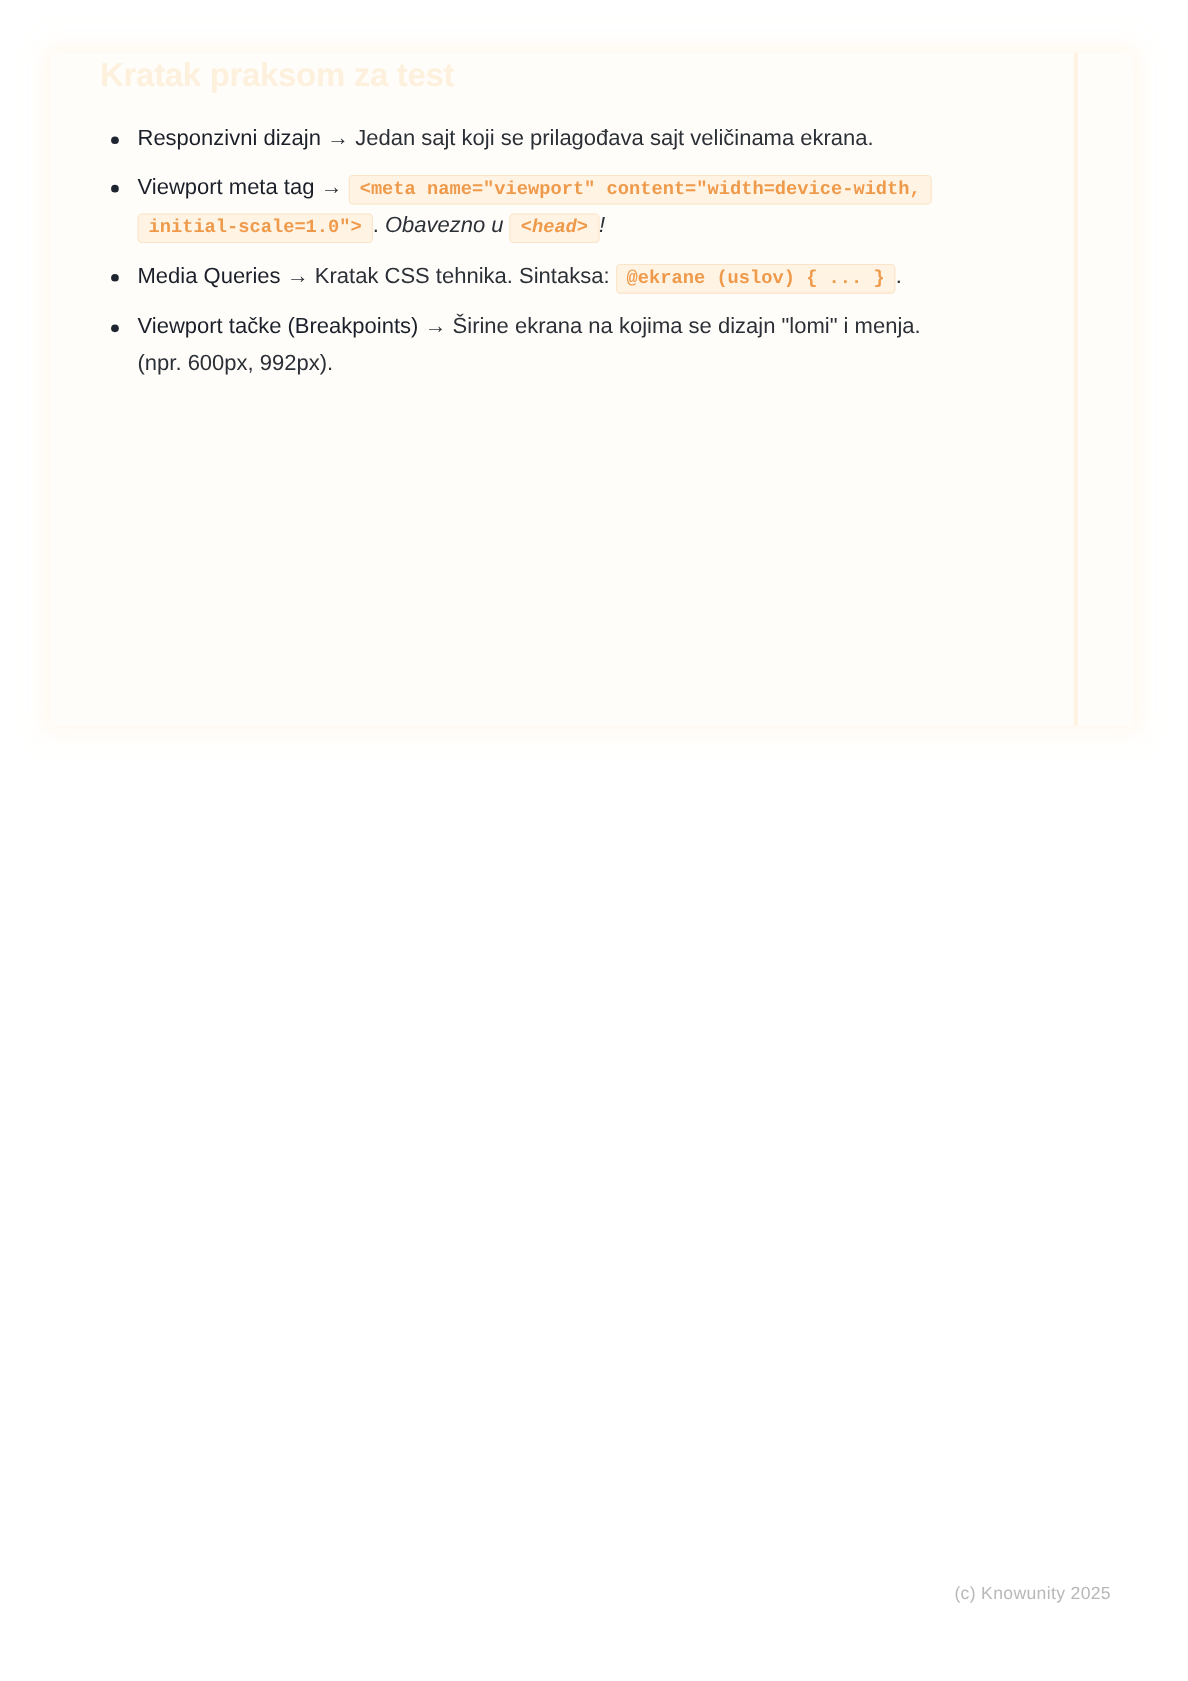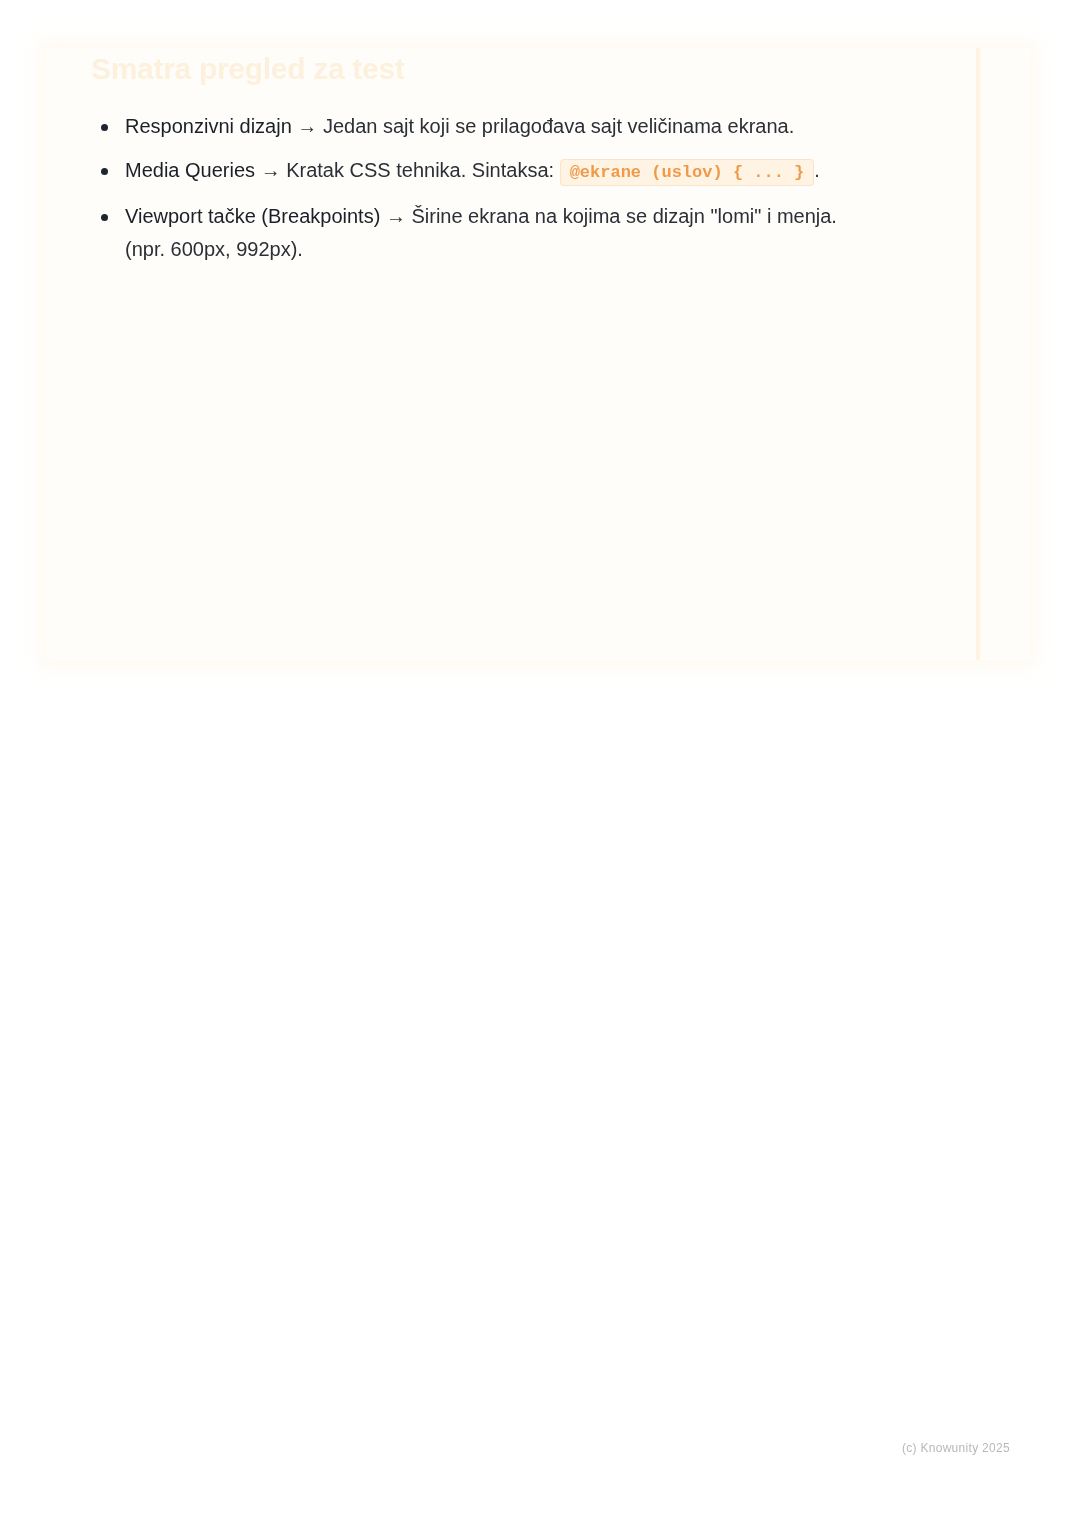--- a/index.html
+++ b/index.html
@@ -78,39 +78,44 @@
       border-radius: 4px;
       padding: 3px 9px;
       box-decoration-break: clone;
       -webkit-box-decoration-break: clone;
     }
     code.i { font-style: italic; }
     .footer {
       position: absolute;
       right: 70px;
       top: 1441px;
-      font-size: 12px;
+      font-size: 16px;
       color: #b8b8b8;
       letter-spacing: 0.3px;
     }
   </style>
 </head>
 <body>
 
 <div class="card">
   <div class="card-divider"></div>
 
-  <h2 class="title">Smatra pregled za test</h2>
+  <h2 class="title">Kratak praksom za test</h2>
 
   <ul class="points">
     <li>
       <span class="term">Responzivni dizajn</span>
       <span class="arrow">→</span><span> Jedan sajt koji se prilagođava sajt veličinama ekrana.</span>
     </li>
 
+    <li>
+      <span class="term">Viewport meta tag</span>
+      <span class="arrow">→</span>
+      <code>&lt;meta name="viewport" content="width=device-width, initial-scale=1.0"&gt;</code><span>.</span><span class="em"> Obavezno u </span><code class="i">&lt;head&gt;</code><span class="em">!</span>
+    </li>
 
     <li>
       <span class="term">Media Queries</span>
       <span class="arrow">→</span><span> Kratak CSS tehnika. Sintaksa: </span><code>@ekrane (uslov) { ... }</code><span>.</span>
     </li>
 
 
 
     <li>
       <span class="term">Viewport tačke (Breakpoints)</span>

